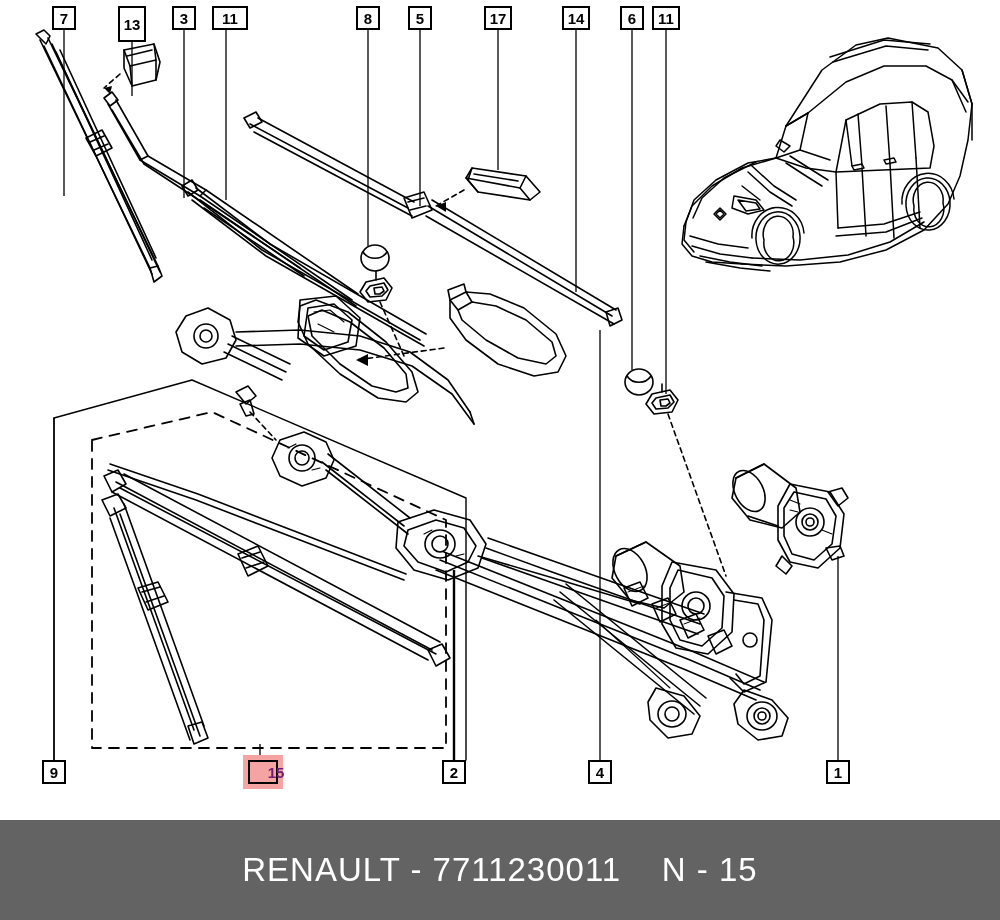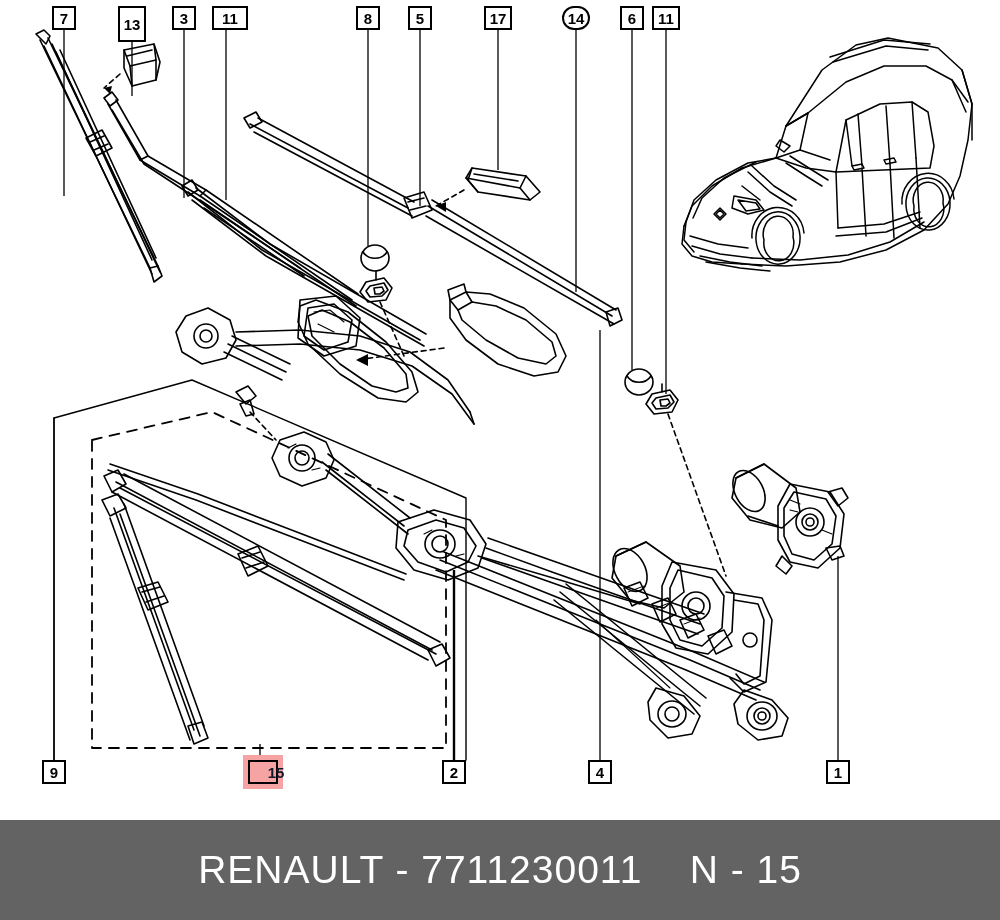--- a/index.html
+++ b/index.html
@@ -44,39 +44,39 @@
     line-height: 1;
     display: flex;
     align-items: center;
     justify-content: center;
     white-space: nowrap;
     z-index: 12;
   }
   .callout.highlighted {
     background: #f6a3a3;
     box-shadow: 0 0 0 5px #f6a3a3;
-    color: #0f172a;
+    color: #701a75;
     padding-left: 26px;
   }
   
   #footer-bar {
     position: absolute;
     left: 0;
     top: 820px;
     width: 1000px;
     height: 100px;
     background: #636363;
     display: flex;
     align-items: center;
     justify-content: center;
   }
   #footer-text {
     color: #ffffff;
     font-family: "Liberation Sans", sans-serif;
-    font-size: 39px;
+    font-size: 33px;
     font-weight: normal;
     letter-spacing: 1px;
     white-space: pre;
   }
 </style>
 </head>
 <body>
 
 <div id="page">
 
@@ -452,21 +452,21 @@
       </g>
     </svg>
 
     <div class="callout" style="left:52px;top:6px;width:24px;height:24px;">7</div>
     <div class="callout" style="left:118px;top:6px;width:28px;height:36px;">13</div>
     <div class="callout" style="left:172px;top:6px;width:24px;height:24px;">3</div>
     <div class="callout" style="left:212px;top:6px;width:36px;height:24px;">11</div>
     <div class="callout" style="left:356px;top:6px;width:24px;height:24px;">8</div>
     <div class="callout" style="left:408px;top:6px;width:24px;height:24px;">5</div>
     <div class="callout" style="left:484px;top:6px;width:28px;height:24px;">17</div>
-    <div class="callout" style="left:562px;top:6px;width:28px;height:24px;border-radius:12px;">14</div>
+    <div class="callout" style="left:562px;top:6px;width:28px;height:24px;">14</div>
     <div class="callout" style="left:620px;top:6px;width:24px;height:24px;">6</div>
     <div class="callout" style="left:652px;top:6px;width:28px;height:24px;">11</div>
 
     <div class="callout" style="left:42px;top:760px;width:24px;height:24px;">9</div>
     <div class="callout highlighted" style="left:248px;top:760px;width:24px;height:24px;">15</div>
     <div class="callout" style="left:442px;top:760px;width:24px;height:24px;">2</div>
     <div class="callout" style="left:588px;top:760px;width:24px;height:24px;">4</div>
     <div class="callout" style="left:826px;top:760px;width:24px;height:24px;">1</div>
 
   </div>

